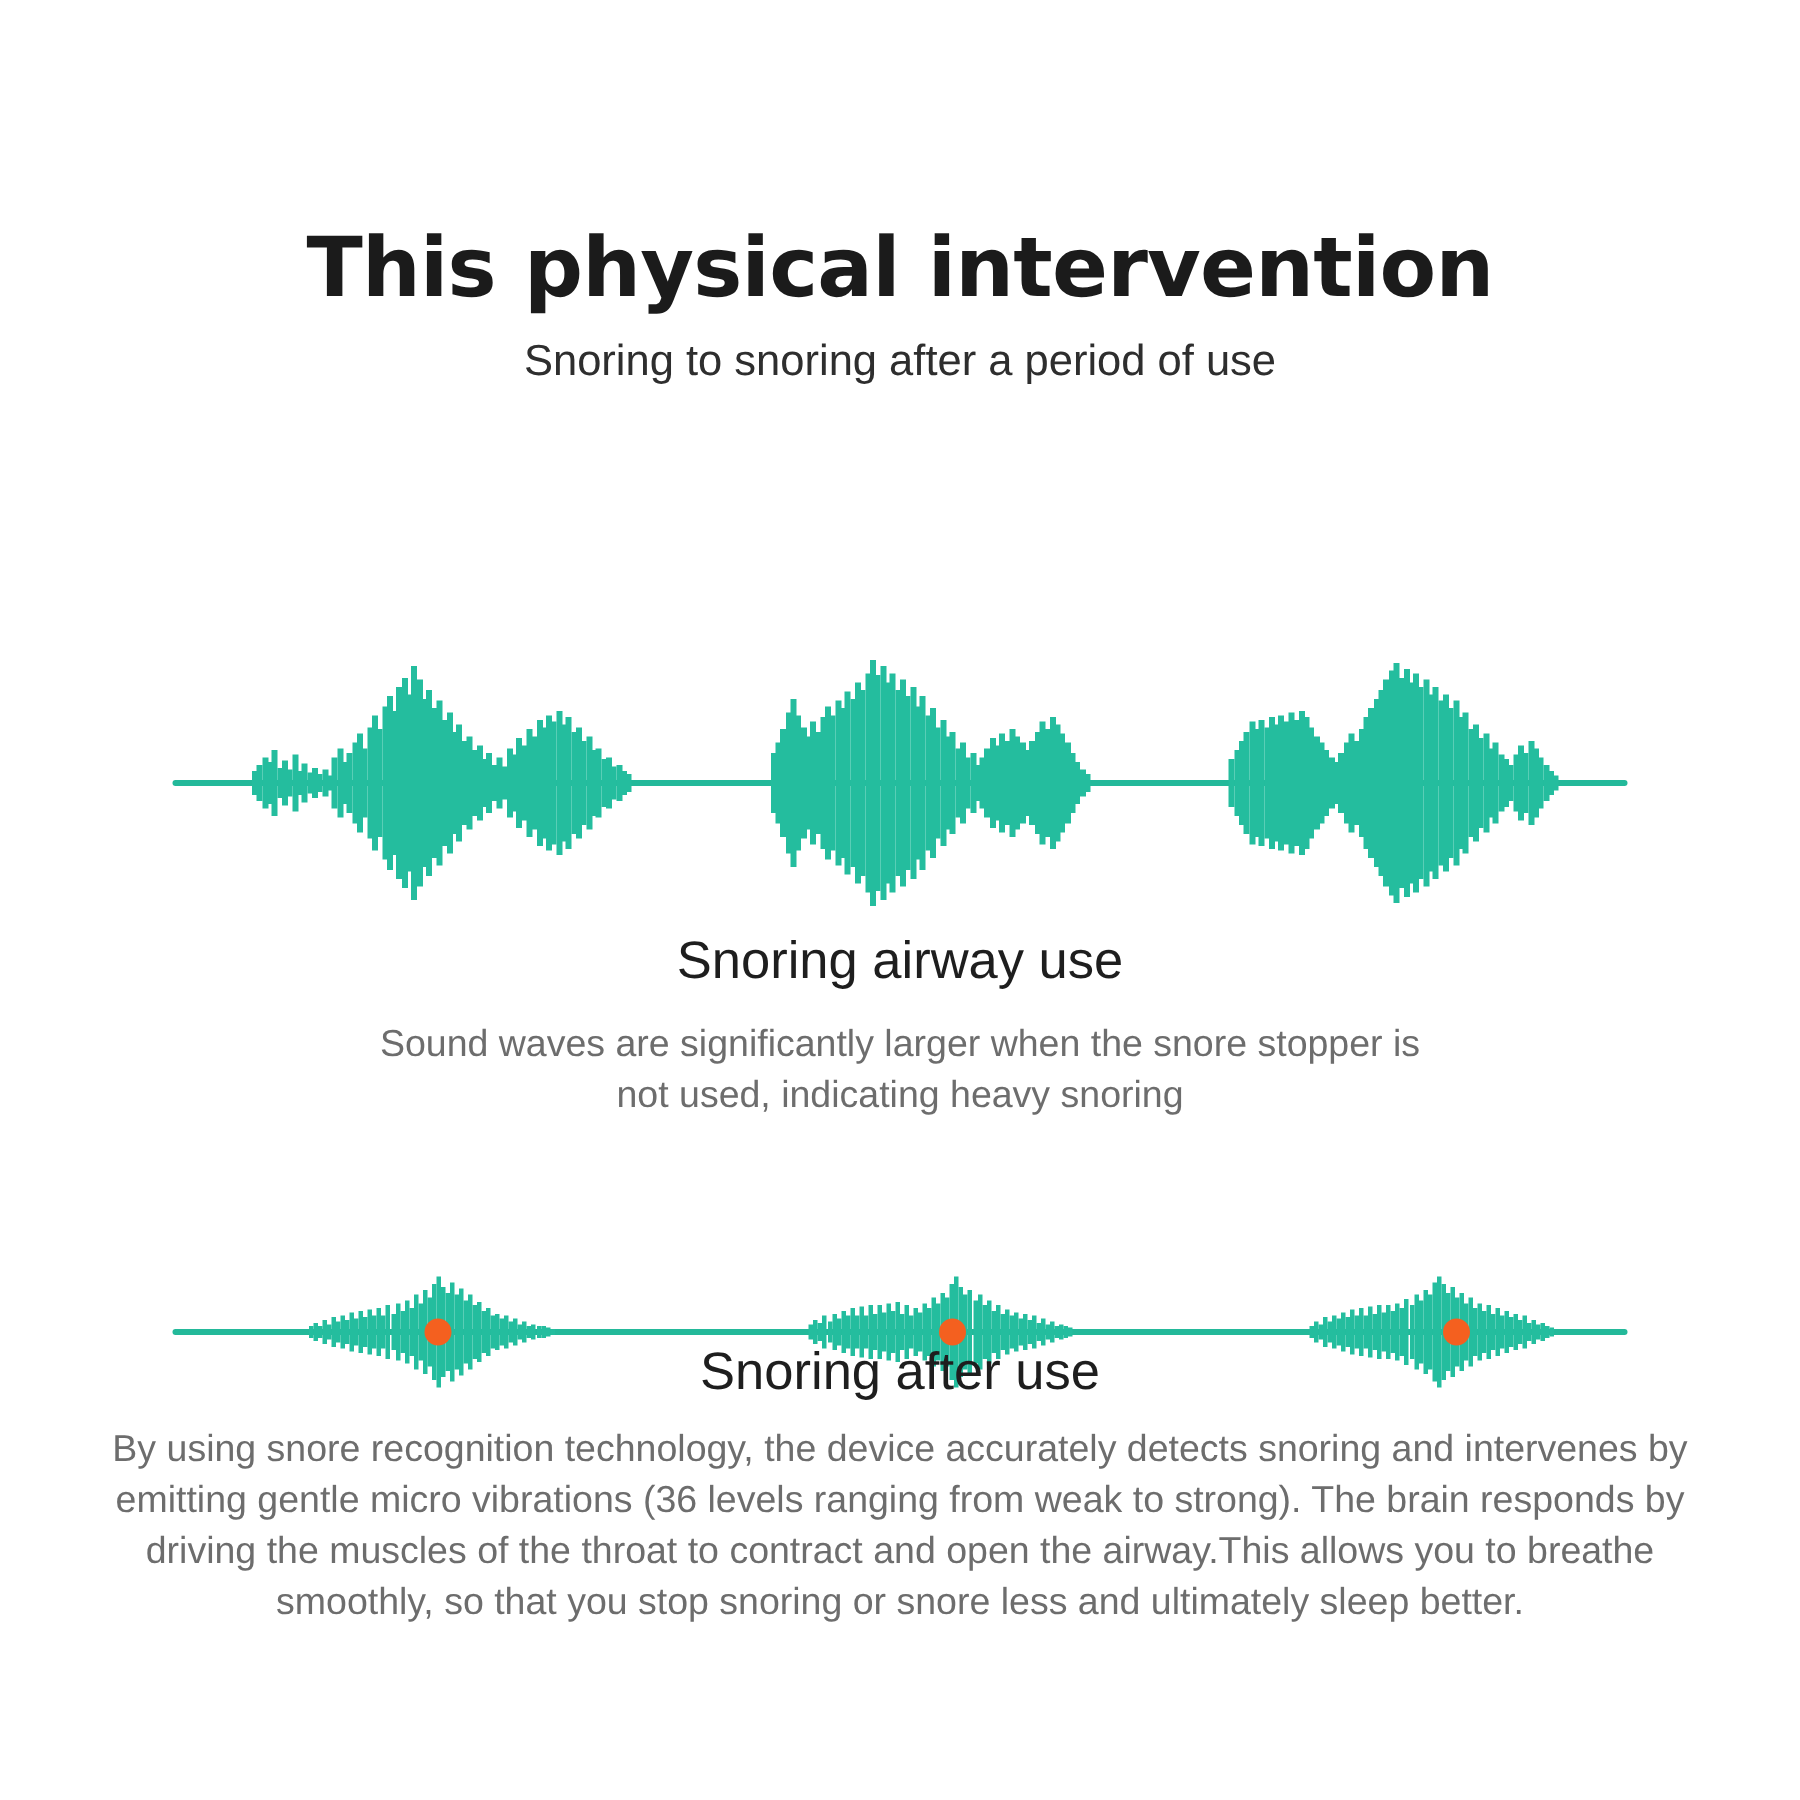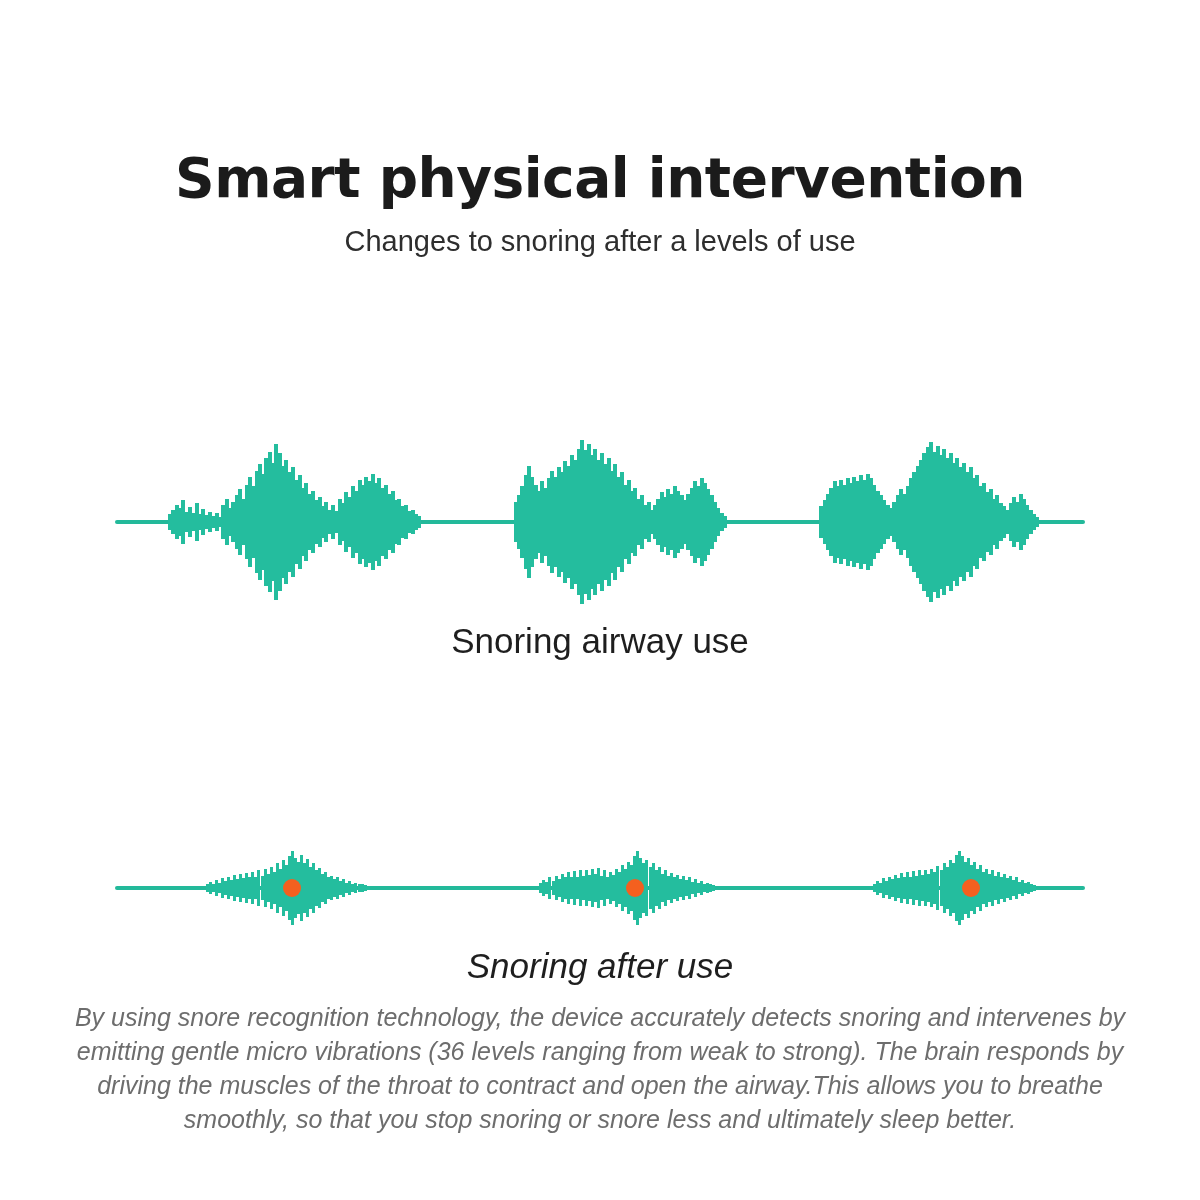--- a/index.html
+++ b/index.html
@@ -94,21 +94,21 @@
   }
 
   
   .caption-block {
     position: absolute;
     left: 0;
     width: 1200px;
     text-align: center;
   }
   #caption-before { top: 620px; }
-  #caption-after  { top: 945px; font-style: italic; }
+  #caption-after  { top: 894px; }
 
   .caption-heading {
     margin: 0;
     font-family: "Liberation Sans", sans-serif;
     font-size: 35px;
     font-weight: 400;
     color: #1e1e1e;
     line-height: 1.18;
   }
   .caption-body {
@@ -124,22 +124,22 @@
     max-width: 1060px;
     margin-top: 14px;
   }
 </style>
 </head>
 <body>
 
 <div class="page">
 
   <div class="header">
-    <h1 class="title">Smart physical intervention</h1>
-    <p class="subtitle">Changes to snoring after a levels of use</p>
+    <h1 class="title">This physical intervention</h1>
+    <p class="subtitle">Snoring to snoring after a period of use</p>
   </div>
 
   <div class="wave-block" id="wave-before-block">
     <div class="wave-canvas" id="wave-before-canvas">
       <div class="baseline"></div>
       <div class="bars" id="bars-before">
           <div class="bar" style="left: 53.1507px; width: 4px; top: 82.2px; height: 15.6px; background: rgb(36, 189, 158);"></div>
           <div class="bar" style="left: 56.4726px; width: 4px; top: 77.52px; height: 24.96px; background: rgb(36, 189, 158);"></div>
           <div class="bar" style="left: 59.7945px; width: 4px; top: 72.84px; height: 34.32px; background: rgb(36, 189, 158);"></div>
           <div class="bar" style="left: 63.1164px; width: 4px; top: 75.96px; height: 28.08px; background: rgb(36, 189, 158);"></div>
@@ -344,20 +344,21 @@
           <div class="bar" style="left: 910.205px; width: 4px; top: 72.84px; height: 34.32px; background: rgb(36, 189, 158);"></div>
           <div class="bar" style="left: 913.527px; width: 4px; top: 77.52px; height: 24.96px; background: rgb(36, 189, 158);"></div>
           <div class="bar" style="left: 916.849px; width: 4px; top: 82.2px; height: 15.6px; background: rgb(36, 189, 158);"></div>
           <div class="bar" style="left: 920.171px; width: 4px; top: 85.32px; height: 9.36px; background: rgb(36, 189, 158);"></div>
         </div>
     </div>
   </div>
 
   <div class="caption-block" id="caption-before">
     <h2 class="caption-heading">Snoring airway use</h2>
+    <p class="caption-body">Sound waves are significantly larger when the snore stopper is not used, indicating heavy snoring</p>
   </div>
 
   <div class="wave-block" id="wave-after-block">
     <div class="wave-canvas" id="wave-after-canvas">
       <div class="baseline"></div>
       <div class="bars" id="bars-after">
           <div class="bar" style="left: 90.9375px; width: 3px; top: 46.48px; height: 7.04px; background: rgb(36, 189, 158);"></div>
           <div class="bar" style="left: 93.9688px; width: 3px; top: 43.84px; height: 12.32px; background: rgb(36, 189, 158);"></div>
           <div class="bar" style="left: 97px; width: 3px; top: 45.6px; height: 8.8px; background: rgb(36, 189, 158);"></div>
           <div class="bar" style="left: 100.031px; width: 3px; top: 42.08px; height: 15.84px; background: rgb(36, 189, 158);"></div>

